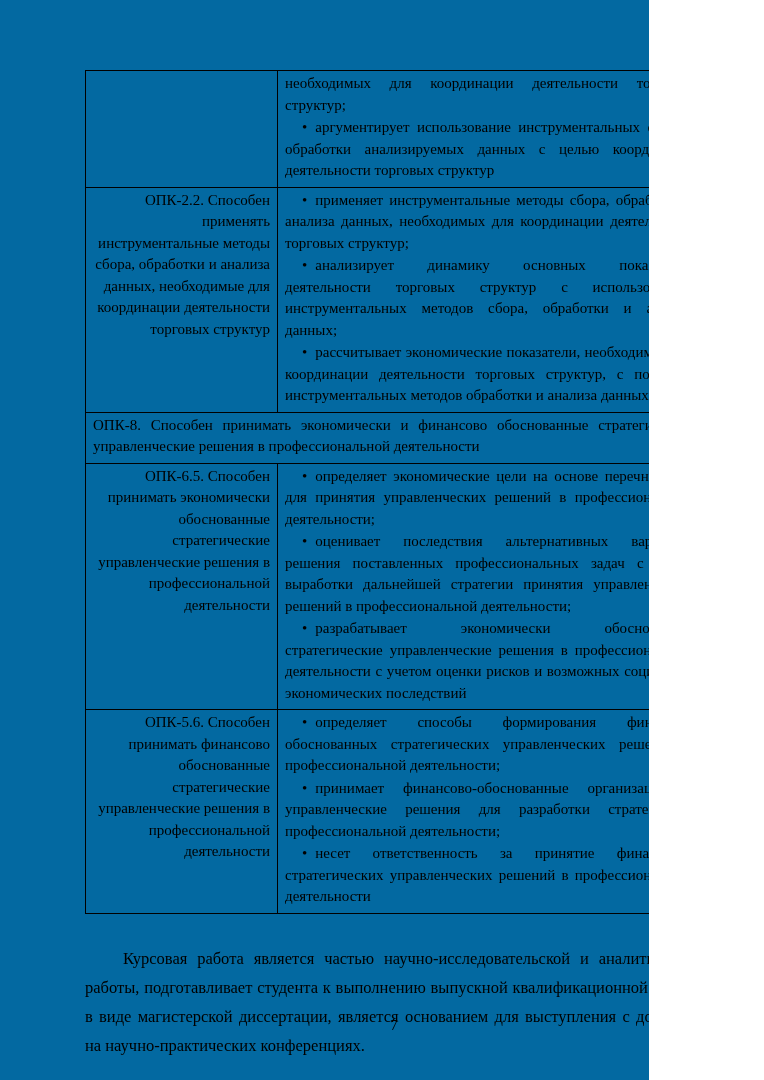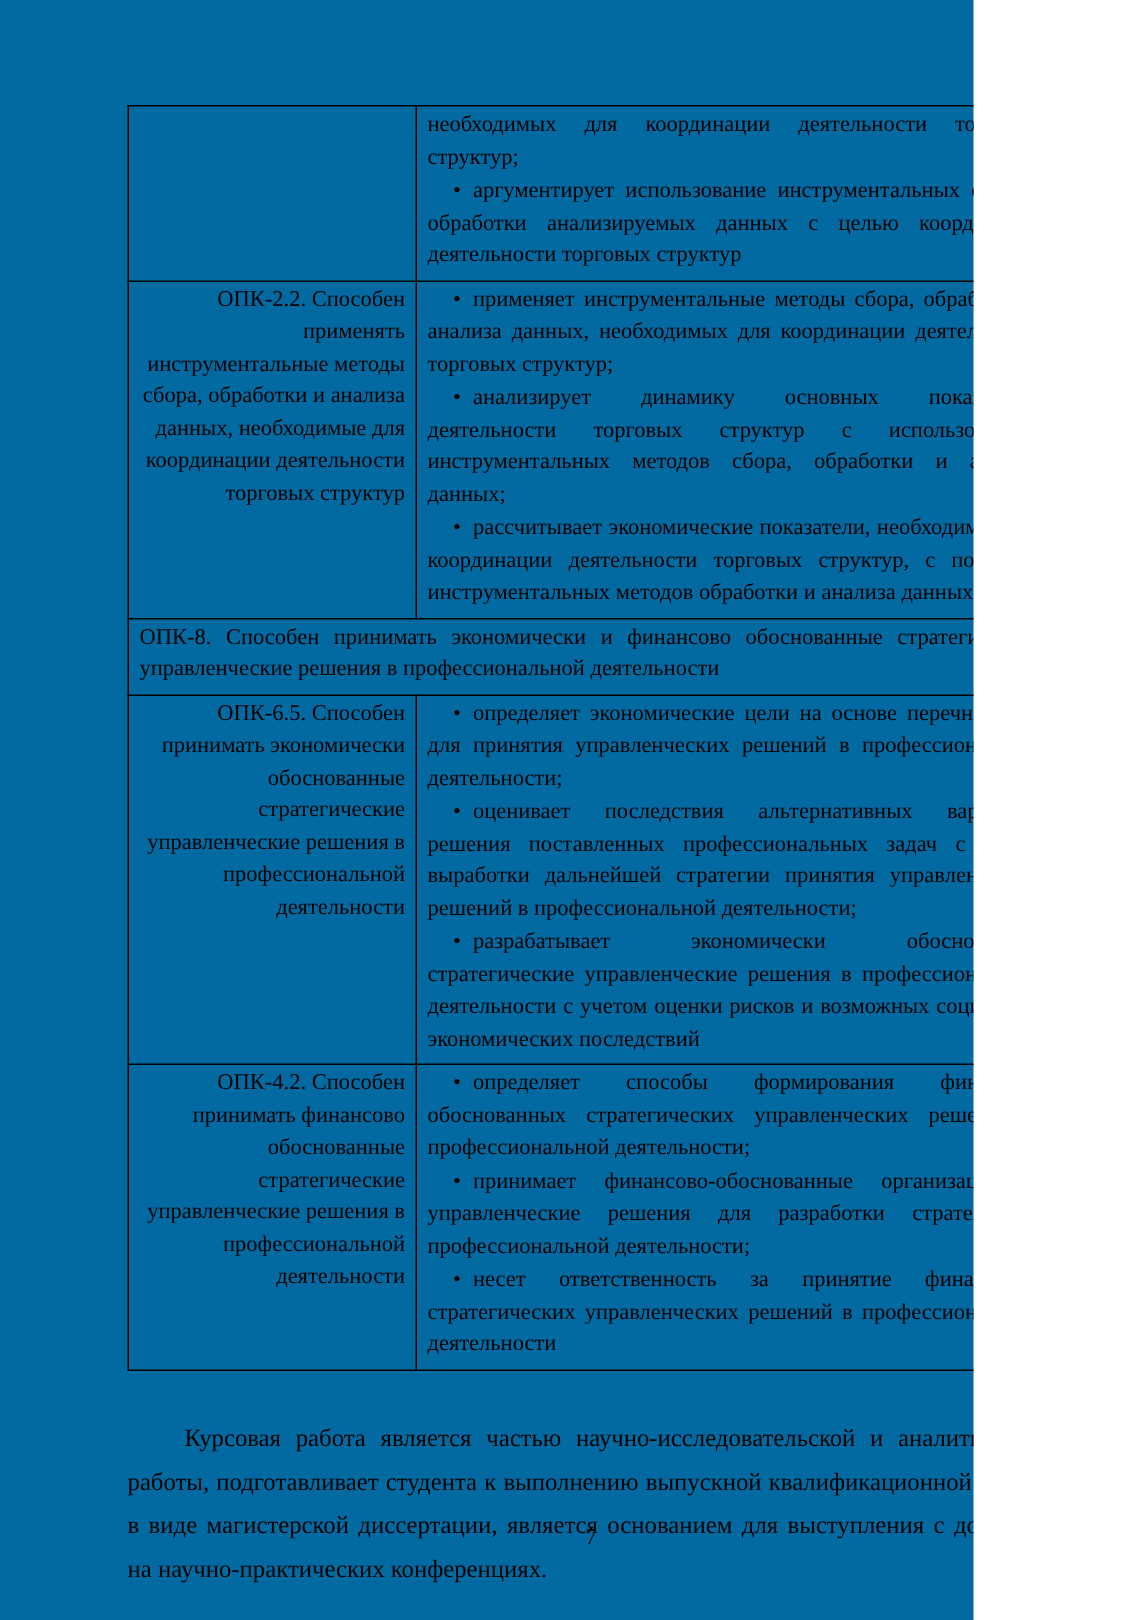--- a/index.html
+++ b/index.html
@@ -105,21 +105,21 @@
         </tr>
         <tr>
           <td class="cell left-cell">ОПК-6.5. Способен принимать экономически обоснованные стратегические управленческие решения в профессиональной деятельности</td>
           <td class="cell right-cell">
             <p class="bullet"><span class="marker">•</span>определяет экономические цели на основе перечня задач для принятия управленческих решений в профессиональной деятельности;</p>
             <p class="bullet"><span class="marker">•</span>оценивает последствия альтернативных вариантов решения поставленных профессиональных задач с целью выработки дальнейшей стратегии принятия управленческих решений в профессиональной деятельности;</p>
             <p class="bullet"><span class="marker">•</span>разрабатывает экономически обоснованные стратегические управленческие решения в профессиональной деятельности с учетом оценки рисков и возможных социально-экономических последствий</p>
           </td>
         </tr>
         <tr>
-          <td class="cell left-cell">ОПК-4.2. Способен принимать финансово обоснованные стратегические управленческие решения в профессиональной деятельности</td>
+          <td class="cell left-cell">ОПК-5.6. Способен принимать финансово обоснованные стратегические управленческие решения в профессиональной деятельности</td>
           <td class="cell right-cell">
             <p class="bullet"><span class="marker">•</span>определяет способы формирования финансово обоснованных стратегических управленческих решений в профессиональной деятельности;</p>
             <p class="bullet"><span class="marker">•</span>принимает финансово-обоснованные организационно-управленческие решения для разработки стратегии в профессиональной деятельности;</p>
             <p class="bullet"><span class="marker">•</span>несет ответственность за принятие финансовых стратегических управленческих решений в профессиональной деятельности</p>
           </td>
         </tr>
       </tbody>
   </table>
 
   <p class="body-paragraph">Курсовая работа является частью научно-исследовательской и аналитической работы, подготавливает студента к выполнению выпускной квалификационной работы в виде магистерской диссертации, является основанием для выступления с докладом на научно-практических конференциях.</p>

